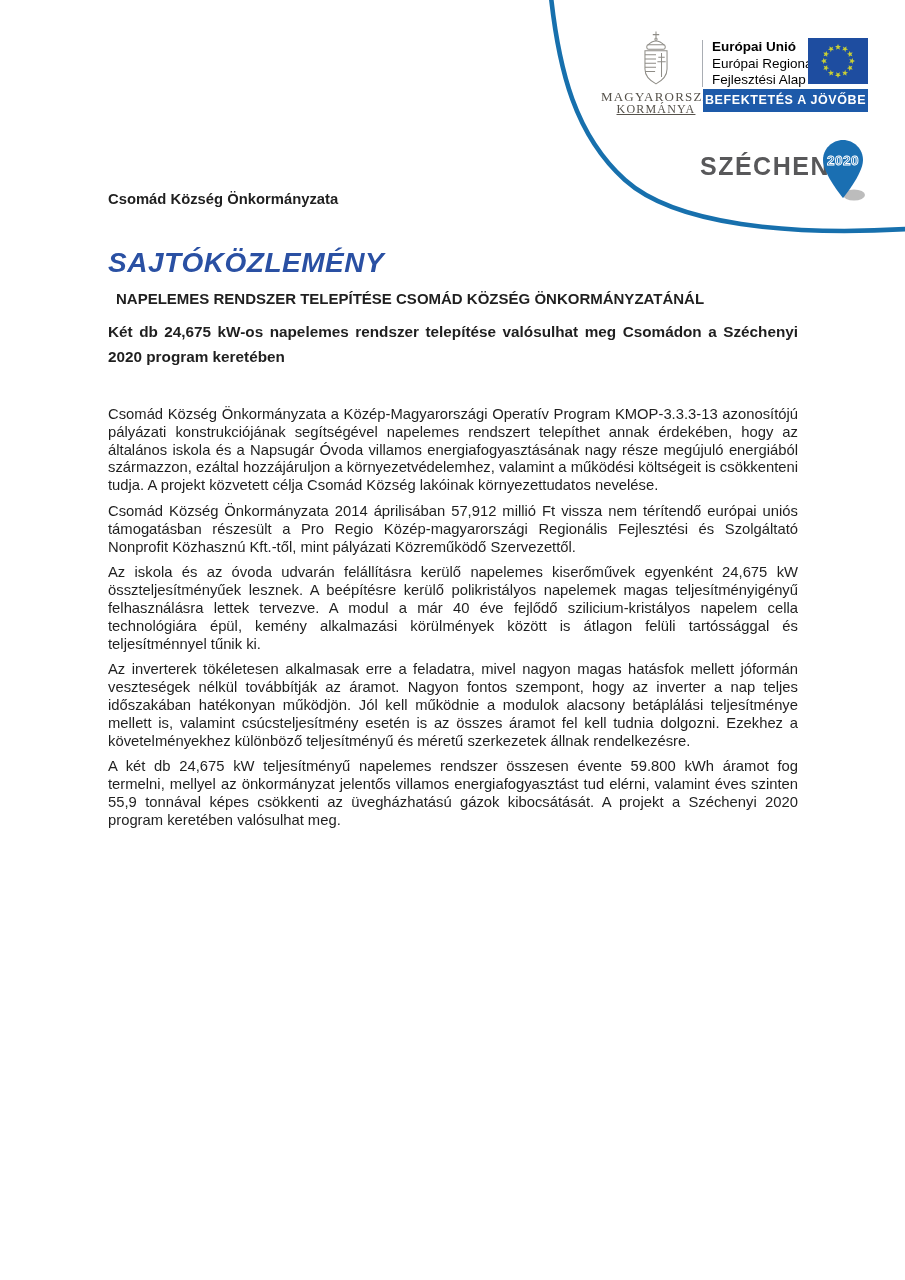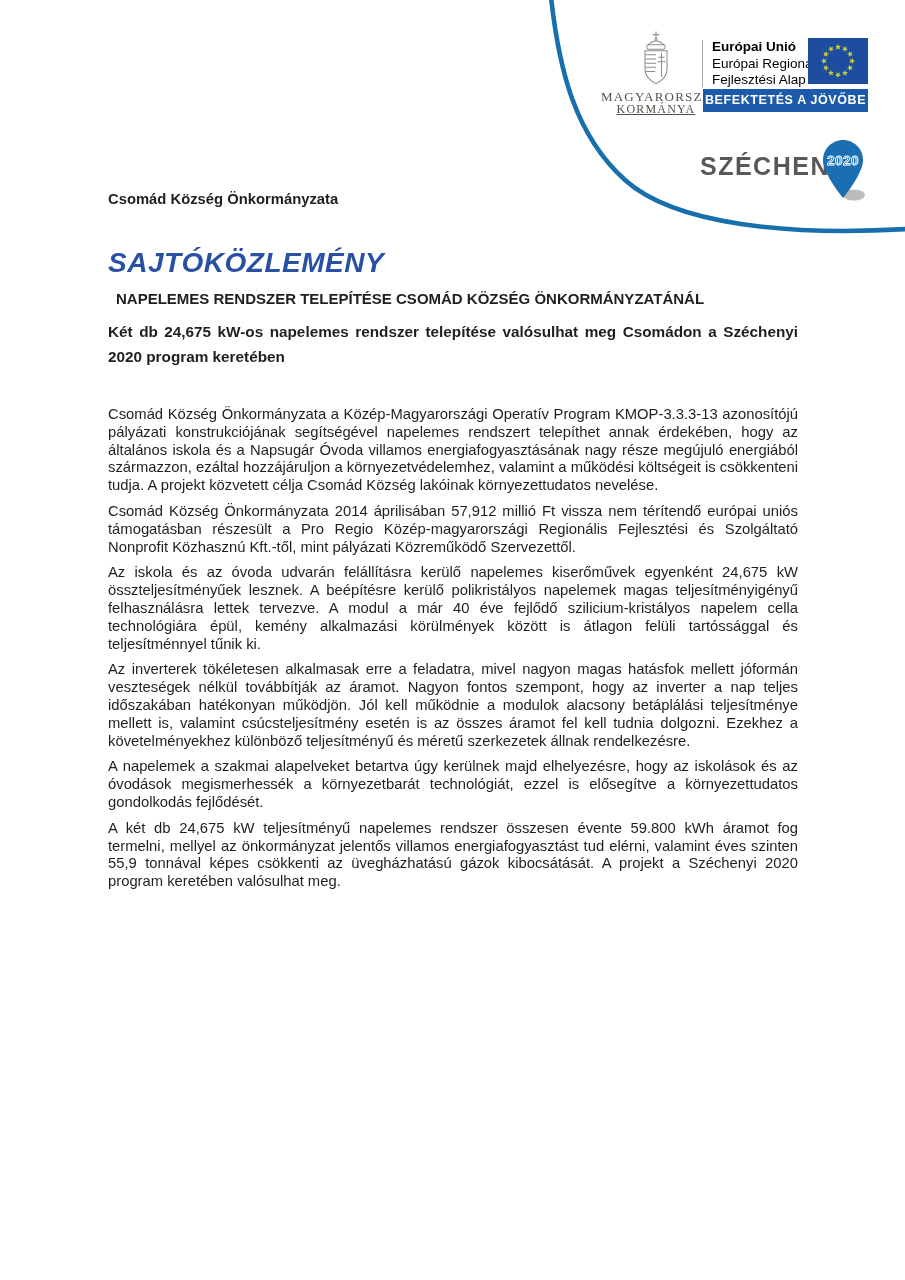--- a/index.html
+++ b/index.html
@@ -110,18 +110,17 @@
     <p class="org">Csomád Község Önkormányzata</p>
     <h1 class="title">SAJTÓKÖZLEMÉNY</h1>
     <p class="headline">NAPELEMES RENDSZER TELEPÍTÉSE CSOMÁD KÖZSÉG ÖNKORMÁNYZATÁNÁL</p>
     <p class="lead">Két db 24,675 kW-os napelemes rendszer telepítése valósulhat meg Csomádon a Széchenyi 2020 program keretében</p>
     <div class="paras">
 
     <p>Csomád Község Önkormányzata a Közép-Magyarországi Operatív Program KMOP-3.3.3-13 azonosítójú pályázati konstrukciójának segítségével napelemes rendszert telepíthet annak érdekében, hogy az általános iskola és a Napsugár Óvoda villamos energiafogyasztásának nagy része megújuló energiából származzon, ezáltal hozzájáruljon a környezetvédelemhez, valamint a működési költségeit is csökkenteni tudja. A projekt közvetett célja Csomád Község lakóinak környezettudatos nevelése.</p>
         <p>Csomád Község Önkormányzata 2014 áprilisában 57,912 millió Ft vissza nem térítendő európai uniós támogatásban részesült a Pro Regio Közép-magyarországi Regionális Fejlesztési és Szolgáltató Nonprofit Közhasznú Kft.-től, mint pályázati Közreműködő Szervezettől.</p>
         <p>Az iskola és az óvoda udvarán felállításra kerülő napelemes kiserőművek egyenként 24,675 kW összteljesítményűek lesznek. A beépítésre kerülő polikristályos napelemek magas teljesítményigényű felhasználásra lettek tervezve. A modul a már 40 éve fejlődő szilicium-kristályos napelem cella technológiára épül, kemény alkalmazási körülmények között is átlagon felüli tartóssággal és teljesítménnyel tűnik ki.</p>
         <p>Az inverterek tökéletesen alkalmasak erre a feladatra, mivel nagyon magas hatásfok mellett jóformán veszteségek nélkül továbbítják az áramot. Nagyon fontos szempont, hogy az inverter a nap teljes időszakában hatékonyan működjön. Jól kell működnie a modulok alacsony betáplálási teljesítménye mellett is, valamint csúcsteljesítmény esetén is az összes áramot fel kell tudnia dolgozni. Ezekhez a követelményekhez különböző teljesítményű és méretű szerkezetek állnak rendelkezésre.</p>
-        <p>A napelemek a szakmai alapelveket betartva úgy kerülnek majd elhelyezésre, hogy az iskolások és az óvodások megismerhessék a környezetbarát technológiát, ezzel is elősegítve a környezettudatos gondolkodás fejlődését.</p>
         <p>A két db 24,675 kW teljesítményű napelemes rendszer összesen évente 59.800 kWh áramot fog termelni, mellyel az önkormányzat jelentős villamos energiafogyasztást tud elérni, valamint éves szinten 55,9 tonnával képes csökkenti az üvegházhatású gázok kibocsátását. A projekt a Széchenyi 2020 program keretében valósulhat meg.</p>
       </div>
   </div>
 
 </div>
 
 </body></html>

